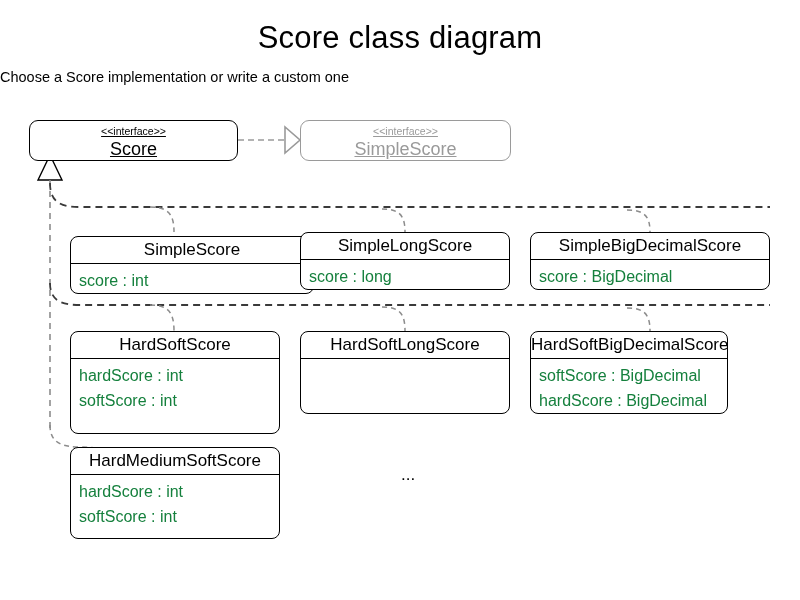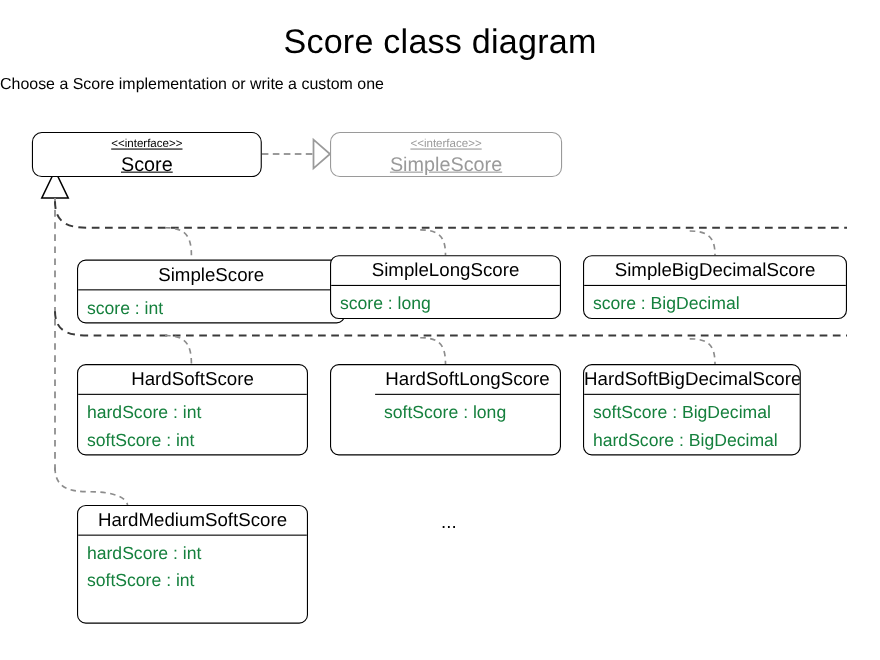--- a/index.html
+++ b/index.html
@@ -179,44 +179,43 @@
     </div>
   </div>
 
   <div class="cls" style="left:530px; top:232px; width:240px; height:58px;">
     <div class="cname">SimpleBigDecimalScore</div>
     <div class="attrs">
       <div class="attr">score : BigDecimal</div>
     </div>
   </div>
 
-  <div class="cls" style="left:70px; top:331px; width:210px; height:83px;">
+  <div class="cls" style="left:70px; top:331px; width:210px; height:103px;">
     <div class="cname">HardSoftScore</div>
     <div class="attrs">
       <div class="attr">hardScore : int</div>
       <div class="attr">softScore : int</div>
     </div>
   </div>
 
-  <div class="cls" style="left:300px; top:331px; width:210px; height:83px;padding-left:40px;">
+  <div class="cls" style="left:300px; top:331px; width:210px; height:83px;">
     <div class="cname">HardSoftLongScore</div>
     <div class="attrs">
-      <div class="attr">softScore : long</div>
     </div>
   </div>
 
   <div class="cls" style="left:530px; top:331px; width:198px; height:83px;">
     <div class="cname">HardSoftBigDecimalScore</div>
     <div class="attrs">
       <div class="attr">softScore : BigDecimal</div>
       <div class="attr">hardScore : BigDecimal</div>
     </div>
   </div>
 
-  <div class="cls" style="left:70px; top:459px; width:210px; height:108px;">
+  <div class="cls" style="left:70px; top:447px; width:210px; height:92px;">
     <div class="cname">HardMediumSoftScore</div>
     <div class="attrs">
       <div class="attr">hardScore : int</div>
       <div class="attr">softScore : int</div>
     </div>
   </div>
 
   <div class="ellipsis" style="left:401px; top:466px;">...</div>
 
 </div>

